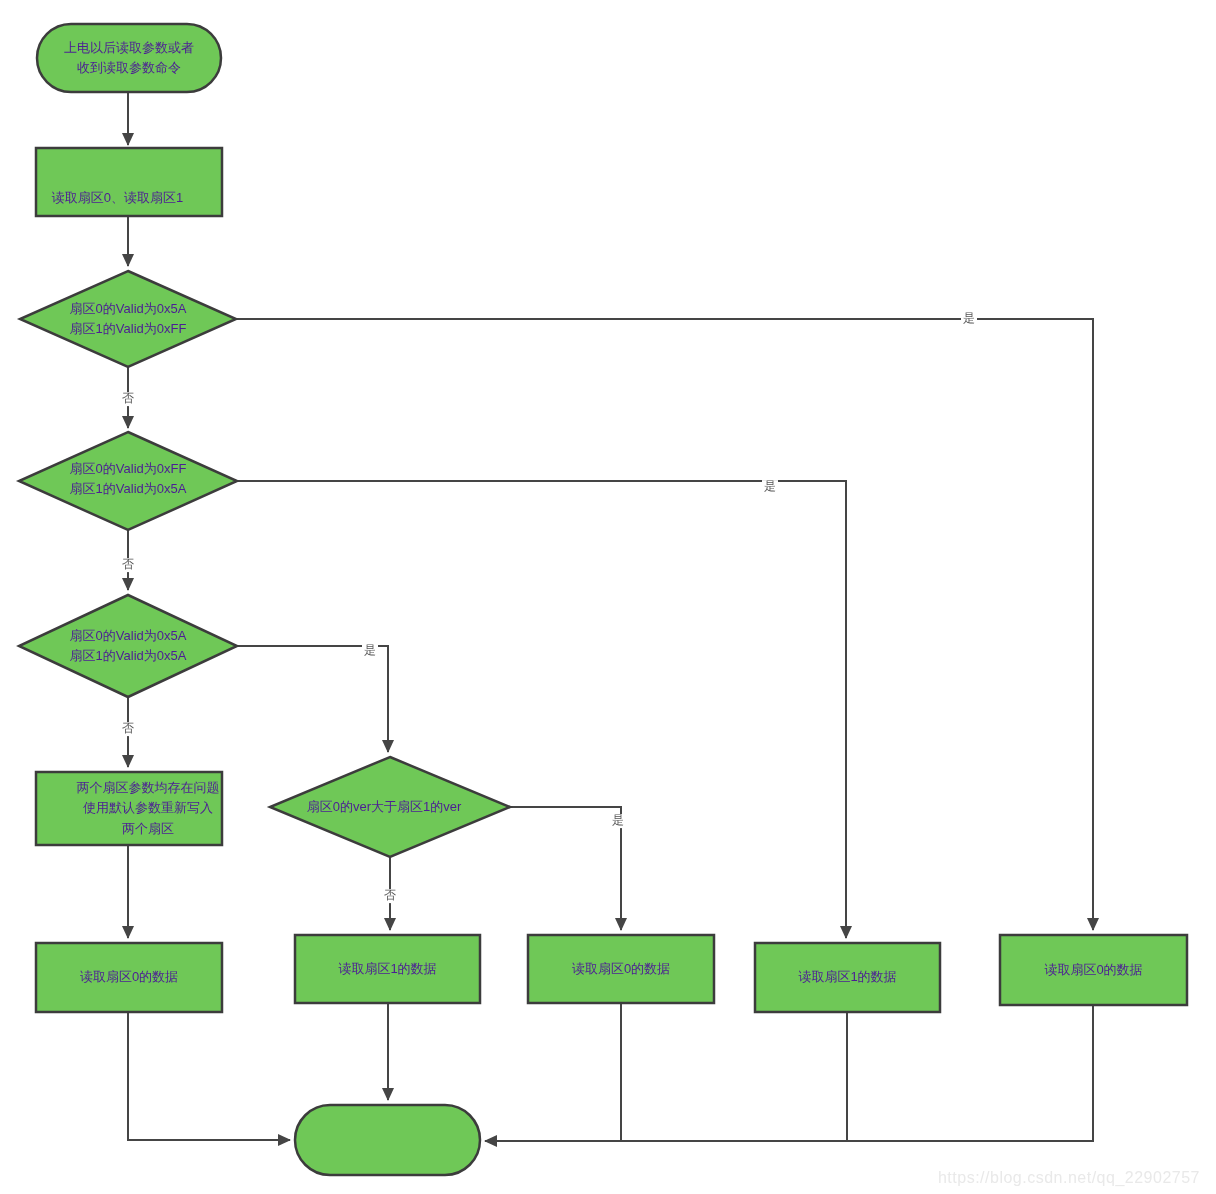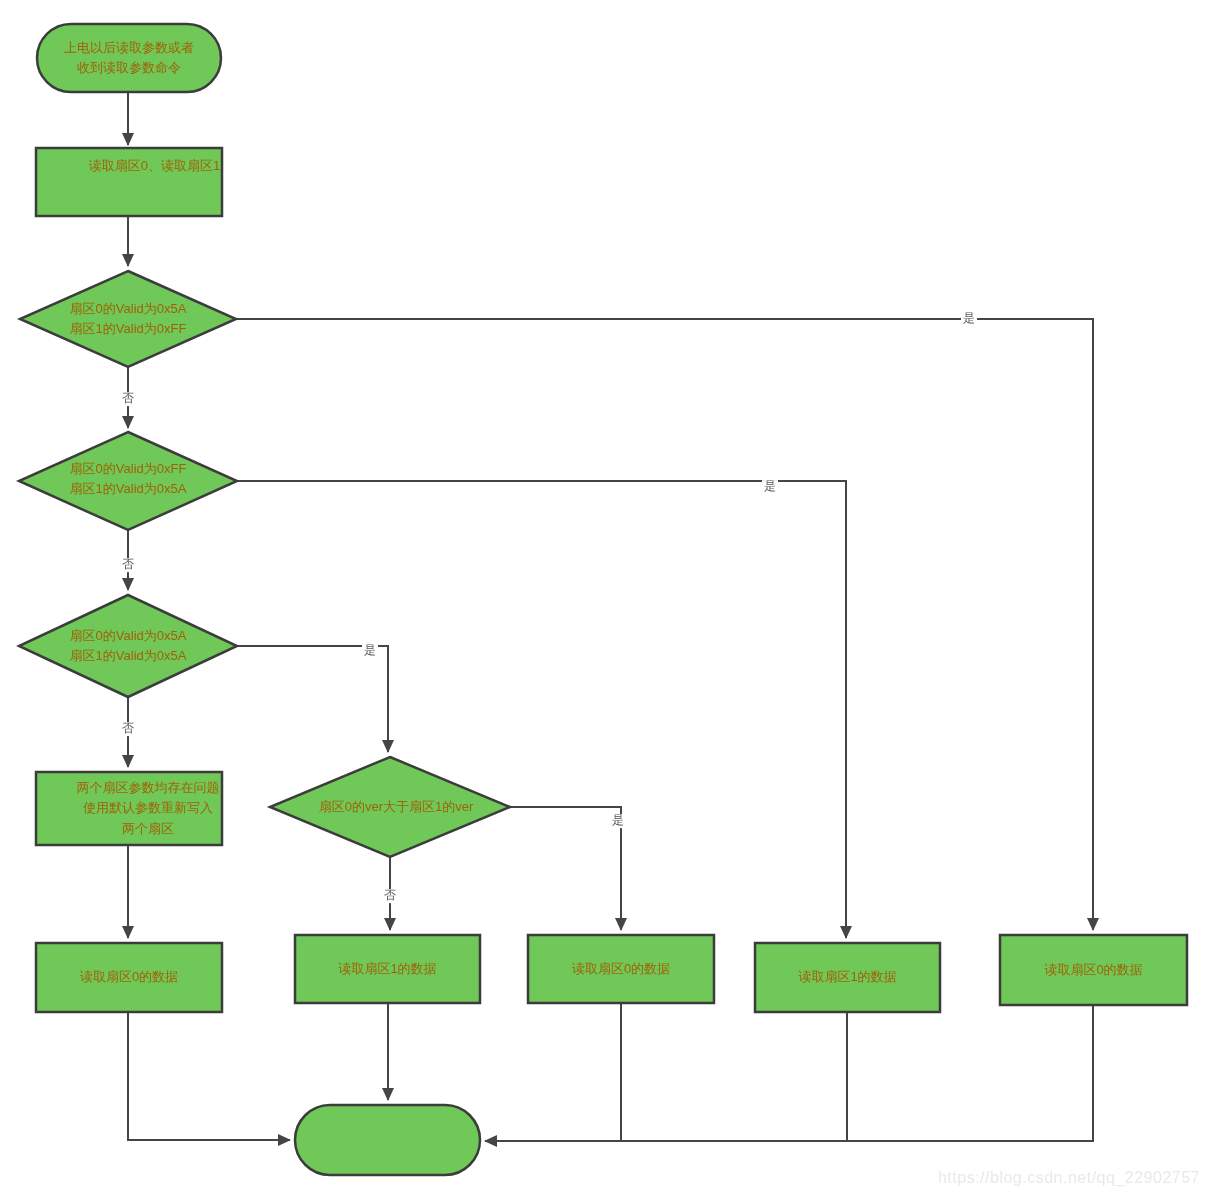--- a/index.html
+++ b/index.html
@@ -25,21 +25,21 @@
   .arrowhead { fill: var(--line-color, #454545); }
   .node-label {
     position: absolute;
     display: flex;
     align-items: center;
     justify-content: center;
     text-align: center;
     white-space: pre-line;
     font-size: 13px;
     line-height: 1.55;
-    color: #a16207;
+    color: #4c1d95;
   }
   .edge-label {
     position: absolute;
     transform: translate(-50%, -50%);
     background: #ffffff;
     padding: 0 2px;
     font-size: 12px;
     line-height: 1.15;
     color: #555555;
   }
@@ -91,31 +91,31 @@
     <rect class="shape" x="36" y="943" width="186" height="69"></rect>
     <rect class="shape" x="295" y="935" width="185" height="68"></rect>
     <rect class="shape" x="528" y="935" width="186" height="68"></rect>
     <rect class="shape" x="755" y="943" width="185" height="69"></rect>
     <rect class="shape" x="1000" y="935" width="187" height="70"></rect>
     <rect class="shape" x="295" y="1105" width="185" height="70" rx="35" ry="35"></rect>
   </svg>
 
   <div class="node-label" style="left:37px;top:24px;width:184px;height:68px;">上电以后读取参数或者
 收到读取参数命令</div>
-  <div class="node-label" style="left:36px;top:132px;width:163px;height:68px;margin-left:37px;">读取扇区0、读取扇区1</div>
+  <div class="node-label" style="left:36px;top:164px;width:163px;height:68px;">读取扇区0、读取扇区1</div>
   <div class="node-label" style="left:20px;top:271px;width:216px;height:96px;">扇区0的Valid为0x5A
 扇区1的Valid为0xFF</div>
   <div class="node-label" style="left:19px;top:430px;width:218px;height:98px;">扇区0的Valid为0xFF
 扇区1的Valid为0x5A</div>
   <div class="node-label" style="left:19px;top:595px;width:218px;height:102px;">扇区0的Valid为0x5A
 扇区1的Valid为0x5A</div>
   <div class="node-label" style="left:36px;top:772px;width:224px;height:73px;">两个扇区参数均存在问题
 使用默认参数重新写入
 两个扇区</div>
-  <div class="node-label" style="left:276px;top:757px;width:240px;height:100px;">扇区0的ver大于扇区1的ver</div>
+  <div class="node-label" style="left:264px;top:757px;width:240px;height:100px;">扇区0的ver大于扇区1的ver</div>
   <div class="node-label" style="left:36px;top:943px;width:186px;height:69px;">读取扇区0的数据</div>
   <div class="node-label" style="left:295px;top:935px;width:185px;height:68px;">读取扇区1的数据</div>
   <div class="node-label" style="left:528px;top:935px;width:186px;height:68px;">读取扇区0的数据</div>
   <div class="node-label" style="left:755px;top:943px;width:185px;height:69px;">读取扇区1的数据</div>
   <div class="node-label" style="left:1000px;top:935px;width:187px;height:70px;">读取扇区0的数据</div>
 
   <span class="edge-label" style="left:128px;top:399px;">否</span>
   <span class="edge-label" style="left:969px;top:319px;">是</span>
   <span class="edge-label" style="left:128px;top:565px;">否</span>
   <span class="edge-label" style="left:770px;top:487px;">是</span>

